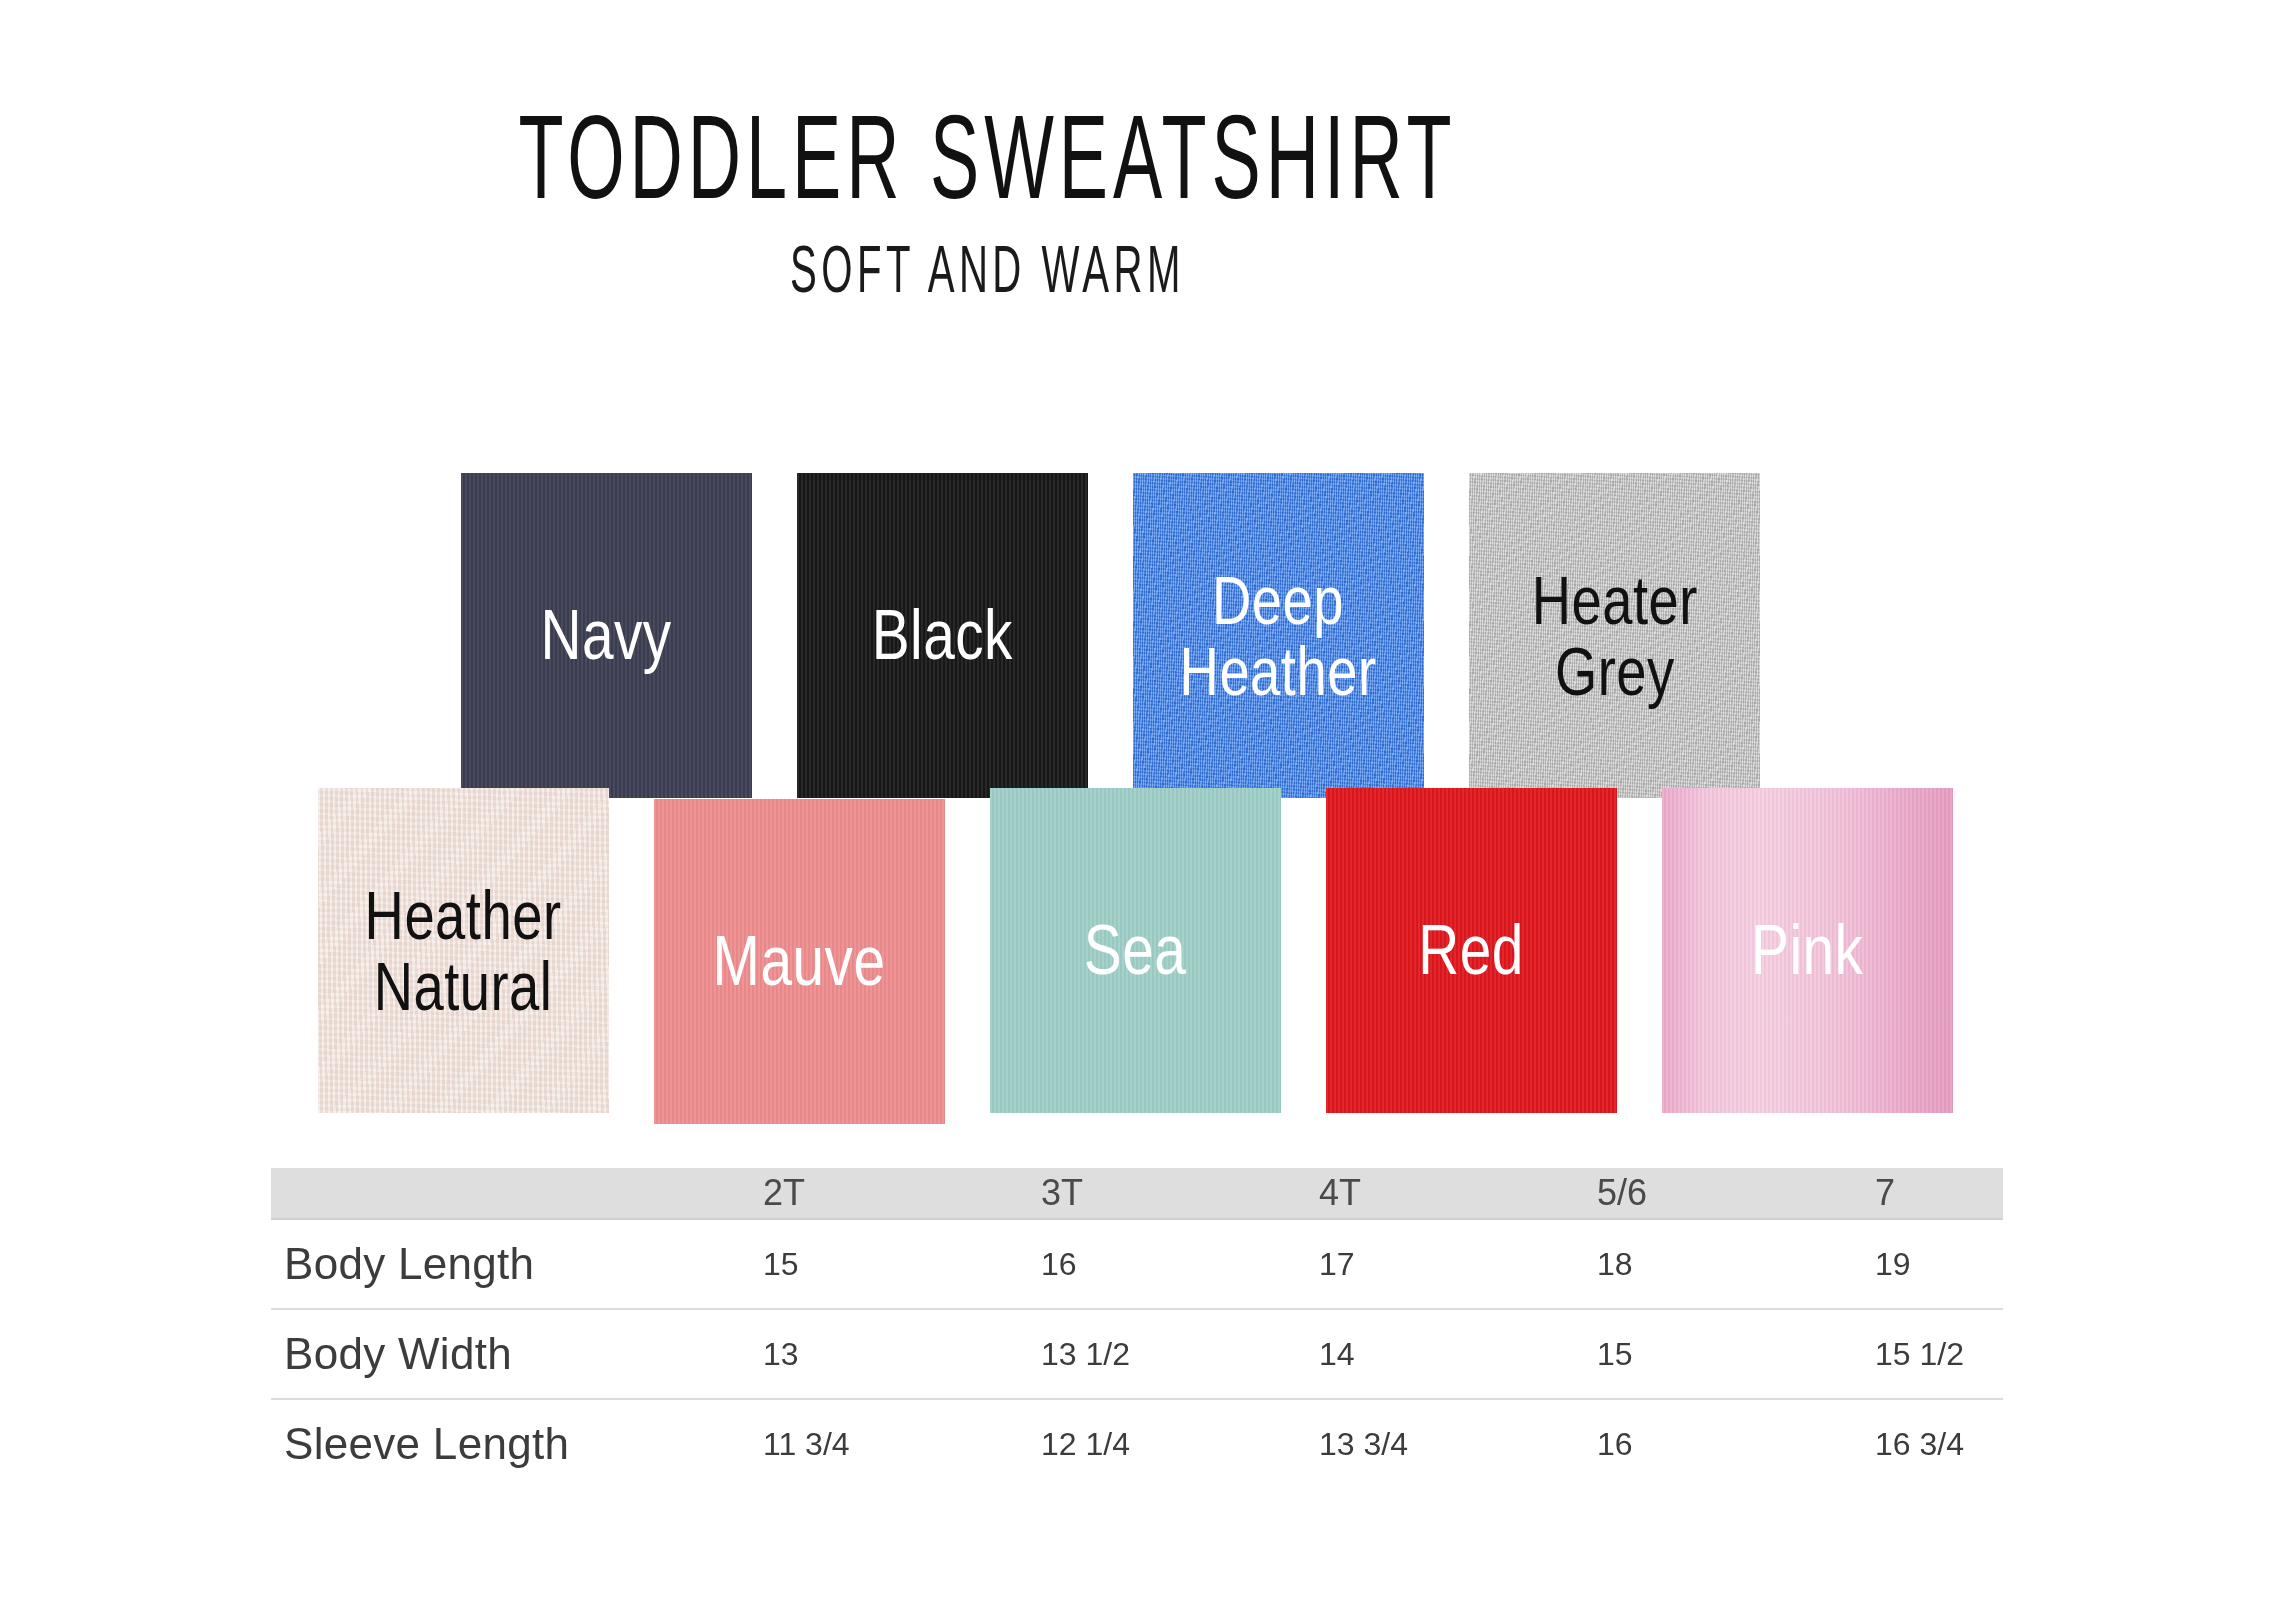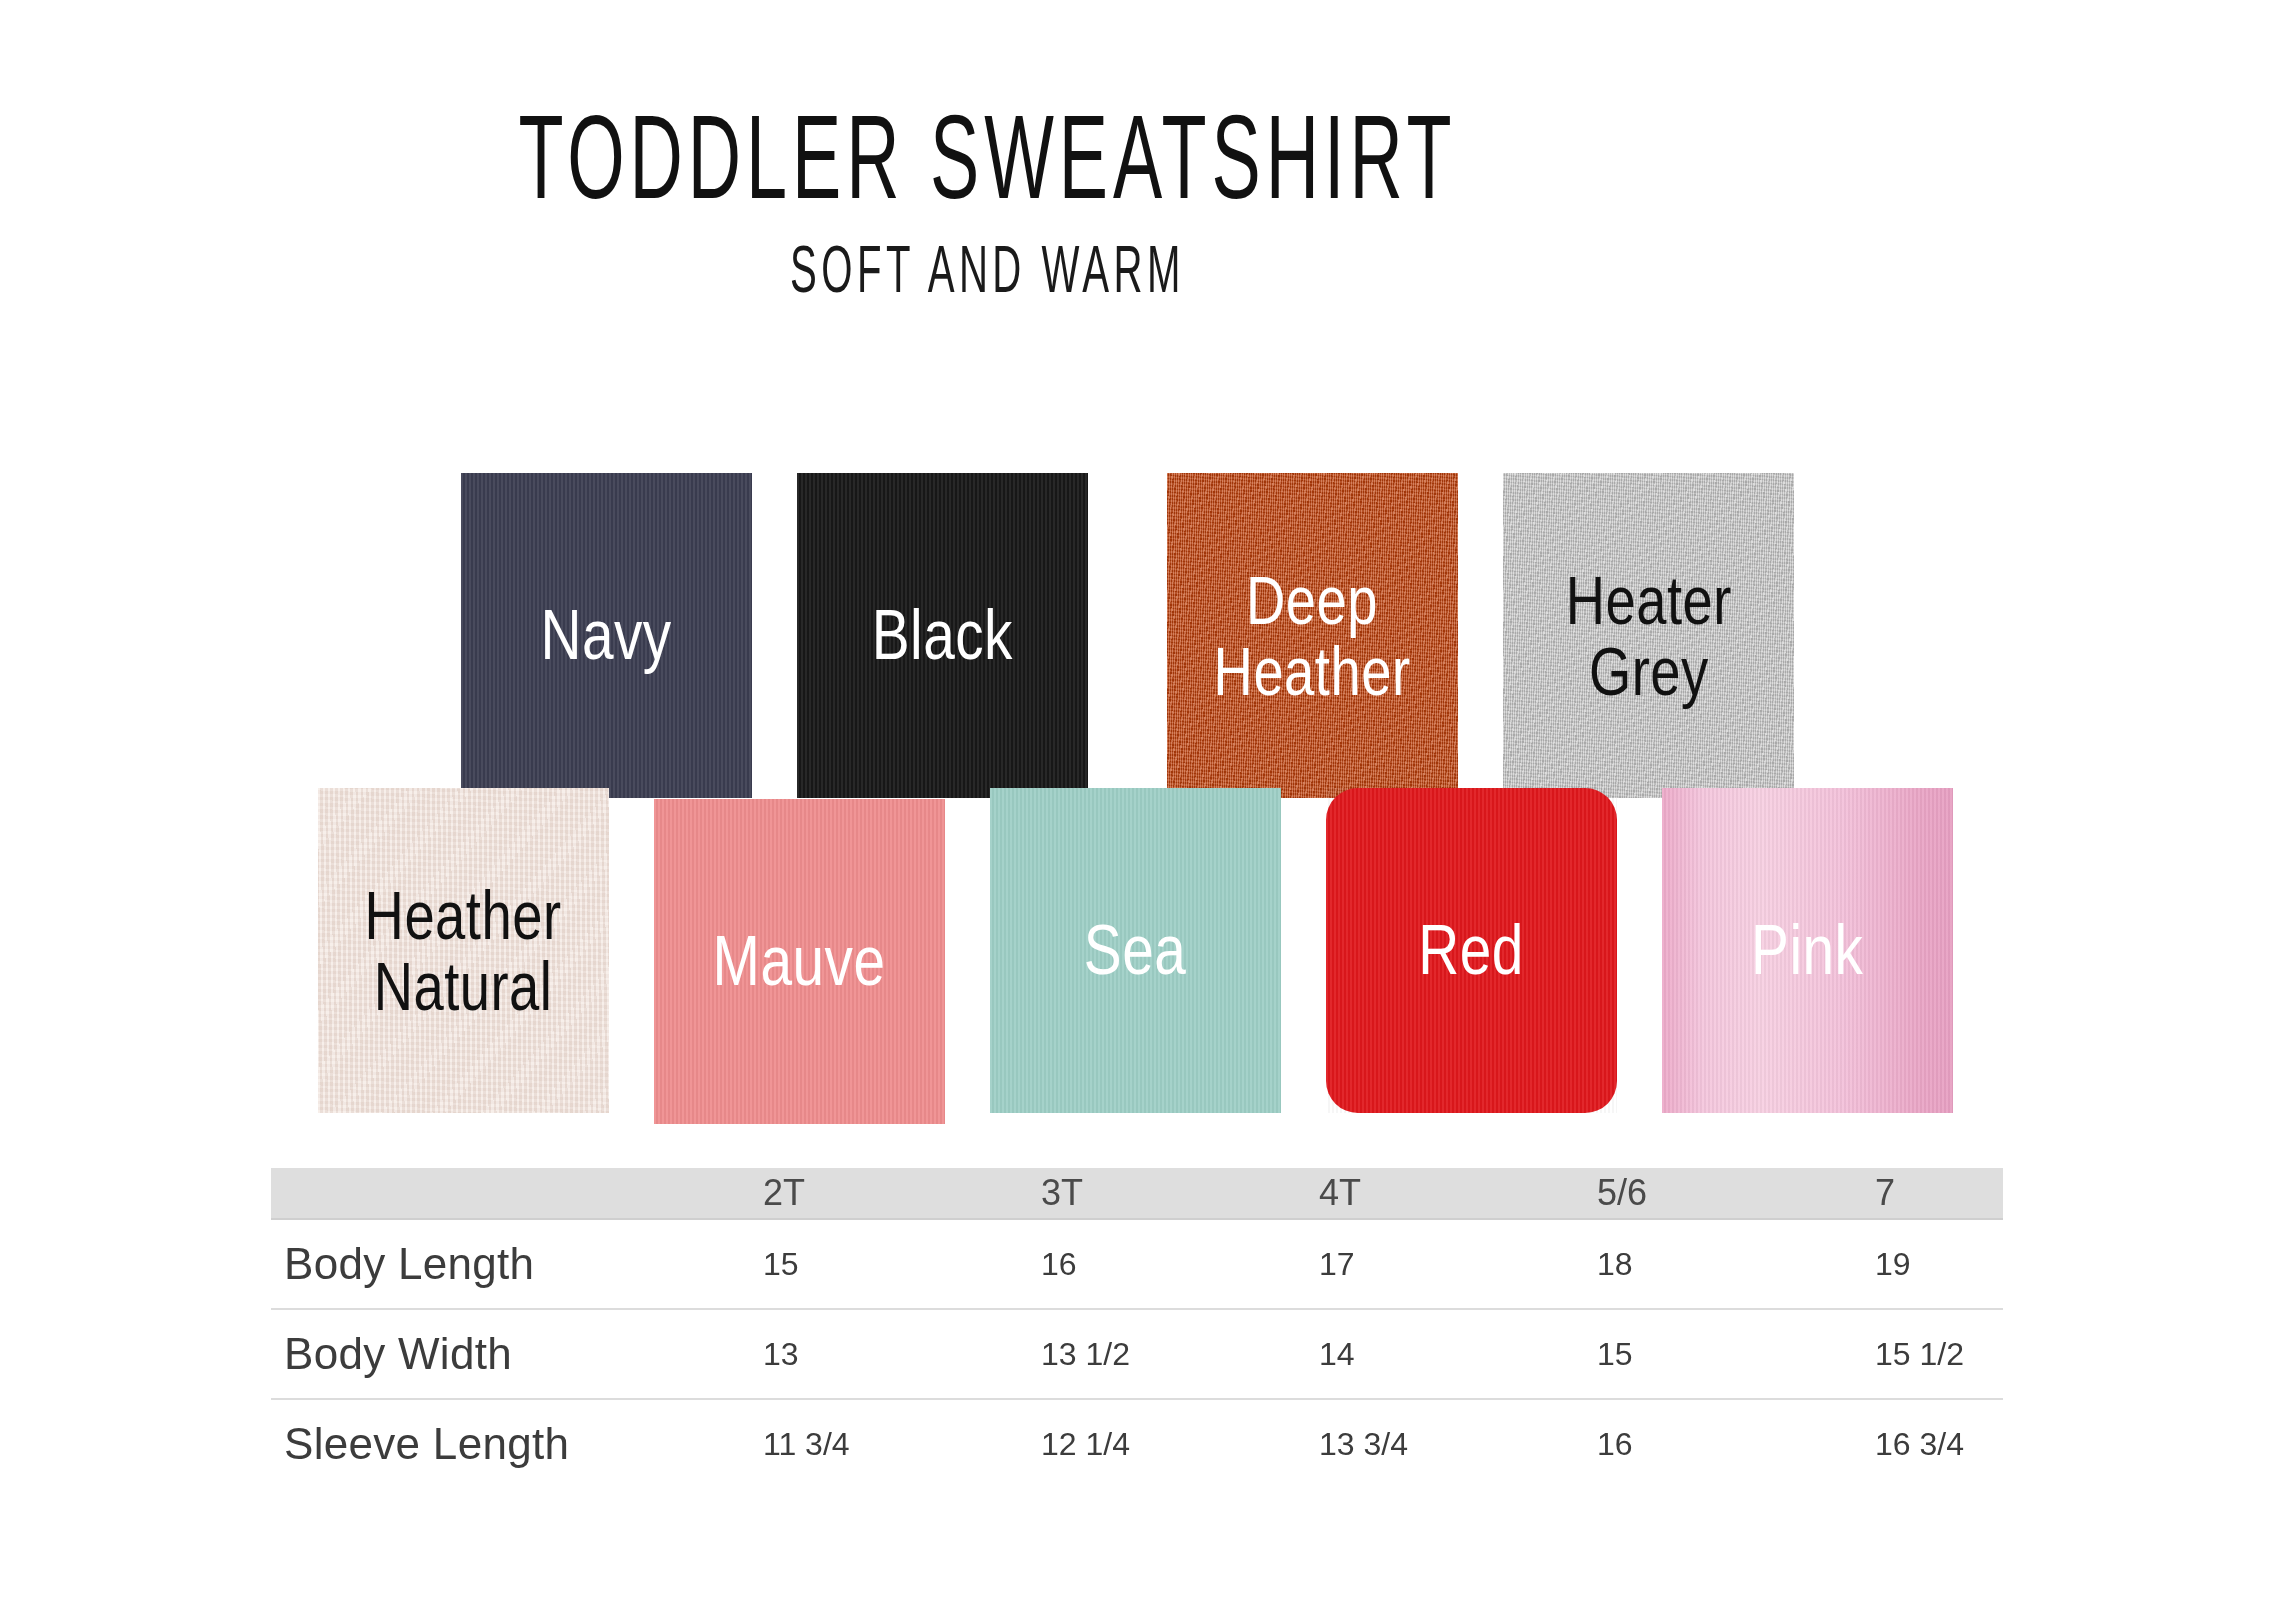--- a/index.html
+++ b/index.html
@@ -168,21 +168,21 @@
   <div class="swatch" id="sw-0-0" style="background: rgb(59, 61, 81);">
     <div class="tex soft-tex"></div>
     <div class="swatch-label" style="color: rgb(255, 255, 255);">Navy</div>
   </div>
 
   <div class="swatch" id="sw-0-1" style="background: rgb(24, 24, 24);">
     <div class="tex soft-tex"></div>
     <div class="swatch-label" style="color: rgb(255, 255, 255);">Black</div>
   </div>
 
-  <div class="swatch" id="sw-0-2" style="background: #c2410c; margin-left: 34px;">
+  <div class="swatch" id="sw-0-2" style="background: #3b82f6;">
     <div class="tex heather-tex"></div>
     <div class="swatch-label two-line" style="color: rgb(255, 255, 255);">Deep
 Heather</div>
   </div>
 
   <div class="swatch" id="sw-0-3" style="background: rgb(204, 204, 204);">
     <div class="tex heather-tex"></div>
     <div class="swatch-label two-line" style="color: rgb(17, 17, 17);">Heater
 Grey</div>
   </div>
@@ -200,21 +200,21 @@
   <div class="swatch" id="sw-1-1" style="background: rgb(239, 141, 142); margin-top: 11px;">
     <div class="tex soft-tex"></div>
     <div class="swatch-label" style="color: rgb(255, 255, 255);">Mauve</div>
   </div>
 
   <div class="swatch" id="sw-1-2" style="background: rgb(158, 207, 198);">
     <div class="tex soft-tex"></div>
     <div class="swatch-label" style="color: rgb(255, 255, 255);">Sea</div>
   </div>
 
-  <div class="swatch" id="sw-1-3" style="background: rgb(224, 23, 28); border-radius: 32px;">
+  <div class="swatch" id="sw-1-3" style="background: rgb(224, 23, 28);">
     <div class="tex soft-tex"></div>
     <div class="swatch-label" style="color: rgb(255, 255, 255);">Red</div>
   </div>
 
   <div class="swatch" id="sw-1-4" style="background: linear-gradient(90deg, rgb(237, 170, 201) 0%, rgb(244, 198, 221) 14%, rgb(247, 208, 226) 34%, rgb(243, 193, 218) 62%, rgb(234, 166, 198) 88%, rgb(231, 159, 194) 100%);">
     <div class="tex soft-tex"></div>
     <div class="swatch-label" style="color: rgb(255, 255, 255);">Pink</div>
   </div>
 
 </div>

